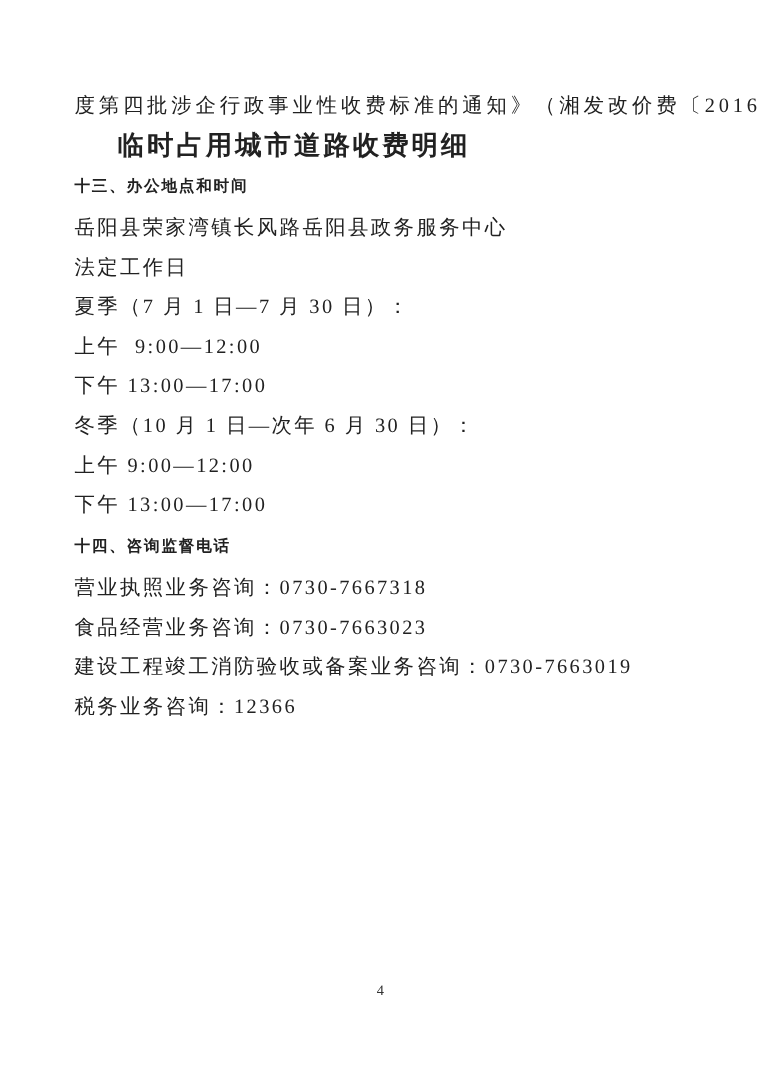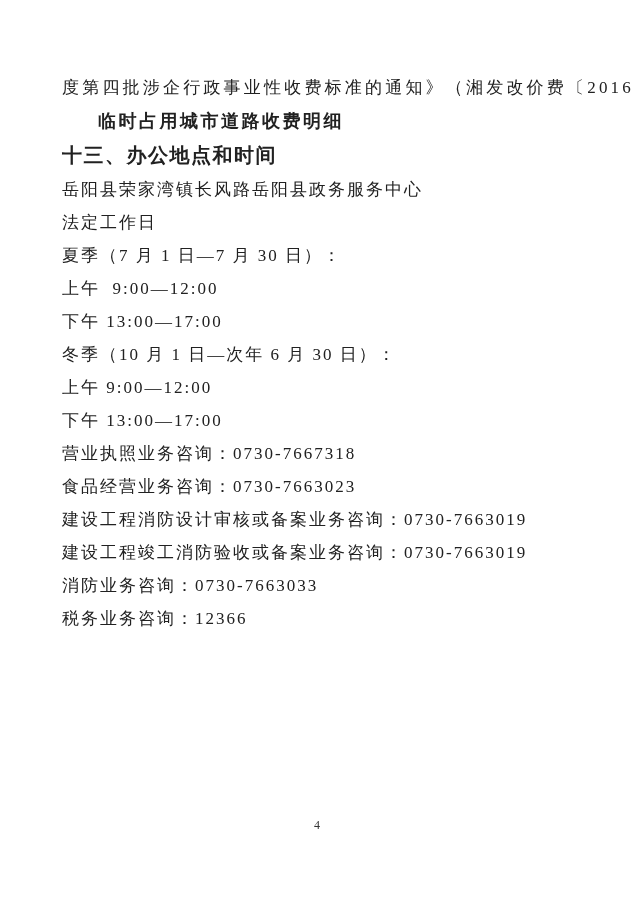--- a/index.html
+++ b/index.html
@@ -34,32 +34,32 @@
     padding-left: 36px;
   }
   .subheading {
     margin: 0;
     height: 33px;
     display: flex;
     align-items: center;
     padding-left: 36px;
     font-family: "Liberation Sans", "DejaVu Sans", sans-serif;
     font-weight: bold;
-    font-size: 18px;
+    font-size: 22px;
     letter-spacing: 2.5px;
     white-space: pre;
   }
   .heading {
     margin: 0;
     height: 36px;
     display: flex;
     align-items: center;
     font-family: "Liberation Sans", "DejaVu Sans", sans-serif;
     font-weight: bold;
-    font-size: 20px;
+    font-size: 13px;
     letter-spacing: 1.5px;
     white-space: pre;
   }
   .page-number {
     position: absolute;
     left: 0;
     right: 0;
     top: 818px;
     text-align: center;
     font-size: 12px;
@@ -79,23 +79,22 @@
     <h2 class="heading">十三、办公地点和时间</h2>
     <p class="body-line">岳阳县荣家湾镇长风路岳阳县政务服务中心</p>
     <p class="body-line">法定工作日</p>
     <p class="body-line">夏季（7 月 1 日—7 月 30 日）：</p>
     <p class="body-line">上午  9:00—12:00</p>
     <p class="body-line">下午 13:00—17:00</p>
     <p class="body-line">冬季（10 月 1 日—次年 6 月 30 日）：</p>
     <p class="body-line">上午 9:00—12:00</p>
     <p class="body-line">下午 13:00—17:00</p>
 
+    <h2 class="heading">十四、咨询监督电话</h2>
     <p class="body-line">营业执照业务咨询：0730-7667318</p>
     <p class="body-line">食品经营业务咨询：0730-7663023</p>
-    <p class="body-line">建设工程消防设计审核或备案业务咨询：0730-7663019</p>
     <p class="body-line">建设工程竣工消防验收或备案业务咨询：0730-7663019</p>
-    <p class="body-line">消防业务咨询：0730-7663033</p>
     <p class="body-line">税务业务咨询：12366</p>
 
   </div>
 
   <div class="page-number">4</div>
 </div>
 
 </body></html>

